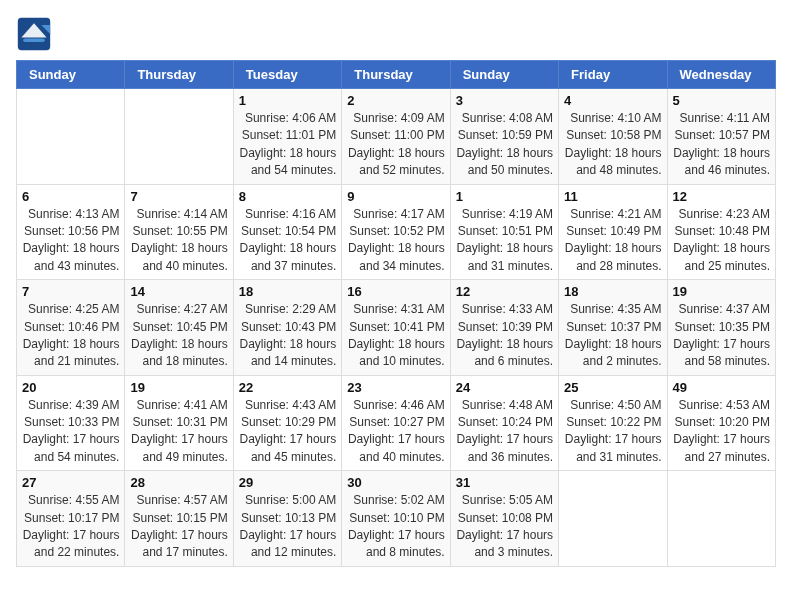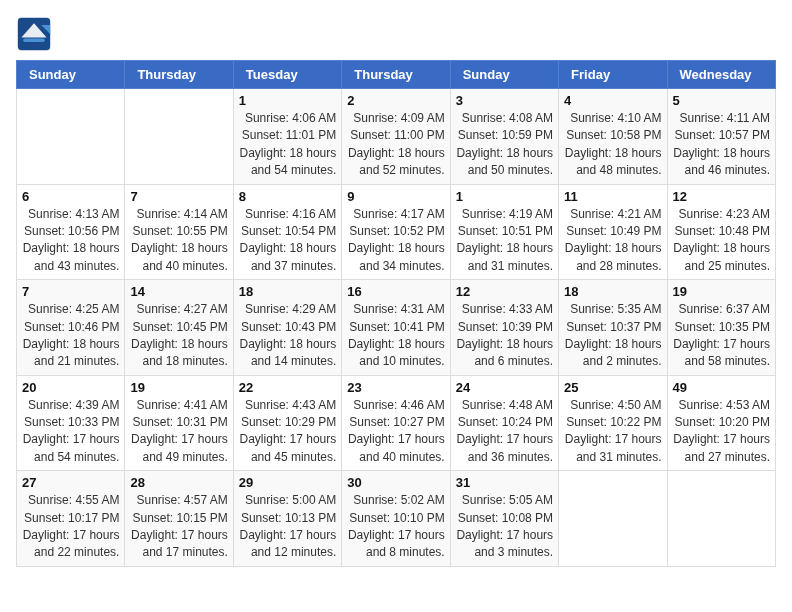--- a/index.html
+++ b/index.html
@@ -214,45 +214,45 @@
 Daylight: 18 hours and 21 minutes.</div>
         </td>
         <td>
           <span class="day-num">14</span>
           <div class="cell-content">Sunrise: 4:27 AM
 Sunset: 10:45 PM
 Daylight: 18 hours and 18 minutes.</div>
         </td>
         <td>
           <span class="day-num">18</span>
-          <div class="cell-content">Sunrise: 4:29 AM
+          <div class="cell-content">Sunrise: 2:29 AM
 Sunset: 10:43 PM
 Daylight: 18 hours and 14 minutes.</div>
         </td>
         <td>
           <span class="day-num">16</span>
           <div class="cell-content">Sunrise: 4:31 AM
 Sunset: 10:41 PM
 Daylight: 18 hours and 10 minutes.</div>
         </td>
         <td>
           <span class="day-num">12</span>
           <div class="cell-content">Sunrise: 4:33 AM
 Sunset: 10:39 PM
 Daylight: 18 hours and 6 minutes.</div>
         </td>
         <td>
           <span class="day-num">18</span>
-          <div class="cell-content">Sunrise: 5:35 AM
+          <div class="cell-content">Sunrise: 4:35 AM
 Sunset: 10:37 PM
 Daylight: 18 hours and 2 minutes.</div>
         </td>
         <td>
           <span class="day-num">19</span>
-          <div class="cell-content">Sunrise: 6:37 AM
+          <div class="cell-content">Sunrise: 4:37 AM
 Sunset: 10:35 PM
 Daylight: 17 hours and 58 minutes.</div>
         </td>
       </tr>
       <tr>
         <td>
           <span class="day-num">20</span>
           <div class="cell-content">Sunrise: 4:39 AM
 Sunset: 10:33 PM
 Daylight: 17 hours and 54 minutes.</div>

